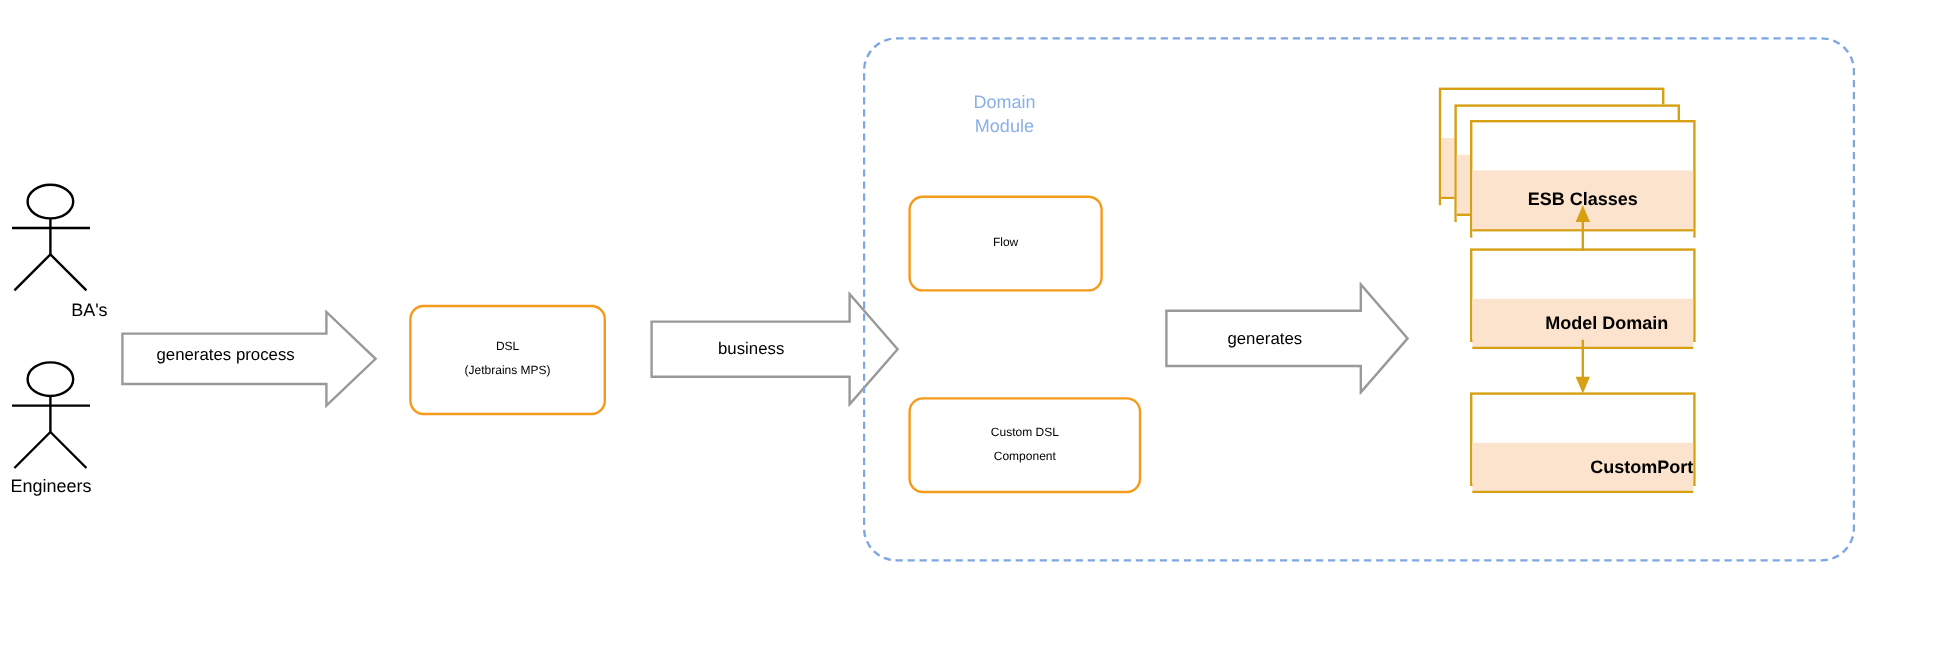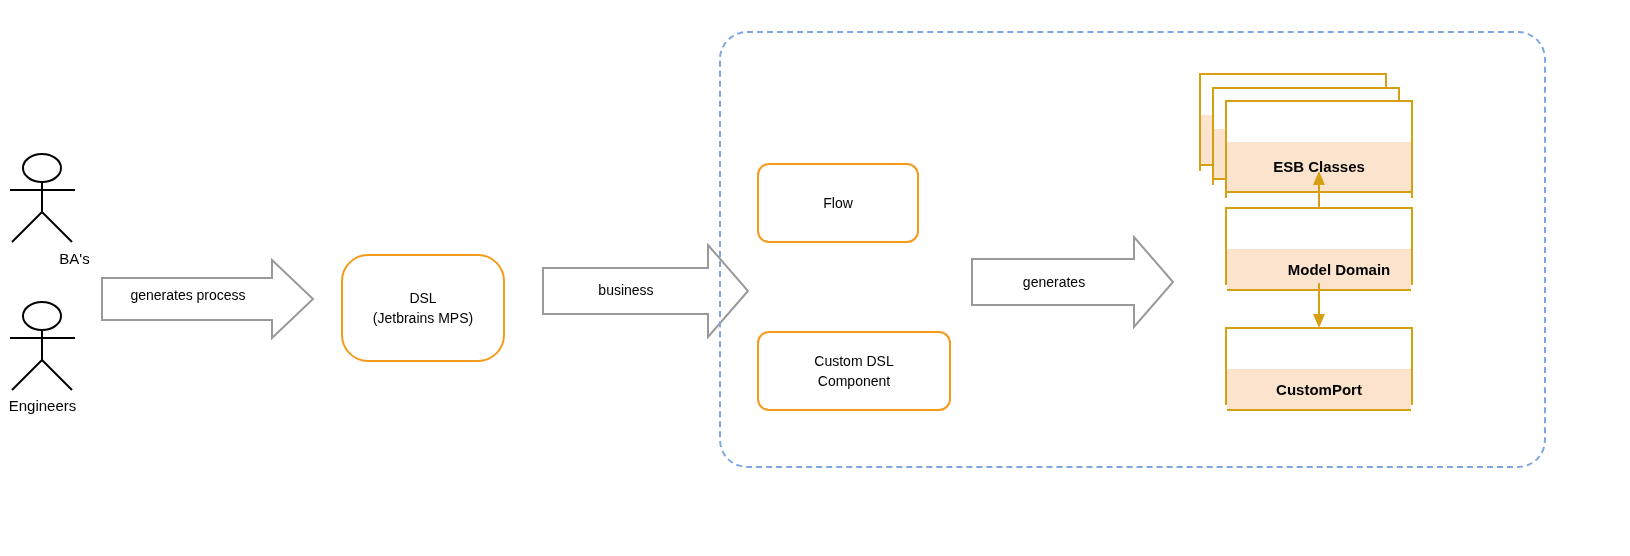--- a/index.html
+++ b/index.html
@@ -33,21 +33,21 @@
   .orange-box {
     position: absolute;
     box-sizing: border-box;
     border: 2px solid #f59b1c;
     border-radius: 12px;
     background: #ffffff;
     display: flex;
     align-items: center;
     justify-content: center;
     text-align: center;
-    font-size: 14px;
+    font-size: 10px;
     line-height: 20px;
     color: #000000;
   }
 
   
   .module-frame {
     position: absolute;
     box-sizing: border-box;
     border: 2px dashed #7ea6e0;
     border-radius: 28px;
@@ -114,33 +114,35 @@
     <line x1="42" y1="62" x2="12" y2="92" stroke="#000000" stroke-width="2"></line>
     <line x1="42" y1="62" x2="72" y2="92" stroke="#000000" stroke-width="2"></line>
   </svg>
   <div class="actor-label" style="left:0px; top:397px; width:85px;">Engineers</div>
 
   <svg class="abs" style="left:100px; top:258px;" width="216" height="82" viewBox="0 0 216 82">
     <polygon points="2,20 172,20 172,2 213,41 172,80 172,62 2,62" fill="#ffffff" stroke="#999999" stroke-width="2" stroke-linejoin="miter"></polygon>
   </svg>
   <div class="arrow-label" style="left:100px; top:287px; width:176px;">generates process</div>
 
-  <div class="orange-box" style="left:341px; top:254px; width:164px; height:108px;border-radius:27px;">
+  <div class="orange-box" style="left:341px; top:254px; width:164px; height:92px;">
     <div>
       <div>DSL</div>
       <div>(Jetbrains MPS)</div>
     </div>
   </div>
 
   <svg class="abs" style="left:541px; top:243px;" width="210" height="96" viewBox="0 0 210 96">
     <polygon points="2,25 167,25 167,2 207,48 167,94 167,71 2,71" fill="#ffffff" stroke="#999999" stroke-width="2" stroke-linejoin="miter"></polygon>
   </svg>
   <div class="arrow-label" style="left:541px; top:282px; width:170px;">business</div>
 
   <div class="module-frame" style="left:719px; top:31px; width:827px; height:437px;"></div>
+  <div class="module-title" style="left:757px; top:76px; width:160px;">Domain
+Module</div>
 
   <div class="orange-box" style="left:757px; top:163px; width:162px; height:80px;">
     <span>Flow</span>
   </div>
 
   <div class="orange-box" style="left:757px; top:331px; width:194px; height:80px; white-space:pre-line;">
     <span>Custom DSL
 Component</span>
   </div>
 
@@ -165,21 +167,21 @@
   </div>
 
   <div class="uml" style="left:1225px; top:207px; width:188px; height:78px;">
     <div class="uml-header" style="height:42px;padding-left:40px;">
       <span>Model Domain</span>
     </div>
     <div class="uml-body" style="height:32px;"></div>
   </div>
 
   <div class="uml" style="left:1225px; top:327px; width:188px; height:78px;">
-    <div class="uml-header" style="height:42px;">
+    <div class="uml-header" style="height:42px;justify-content:flex-end;">
       <span>CustomPort</span>
     </div>
     <div class="uml-body" style="height:32px;"></div>
   </div>
 
   <svg class="abs" style="left:1300px; top:170px;" width="40" height="40" viewBox="0 0 40 40">
     <line x1="19" y1="39" x2="19" y2="12" stroke="#d6a012" stroke-width="2"></line>
     <polygon points="19,1 13,15 25,15" fill="#d6a012"></polygon>
   </svg>
   <svg class="abs" style="left:1300px; top:283px;" width="40" height="46" viewBox="0 0 40 46">

